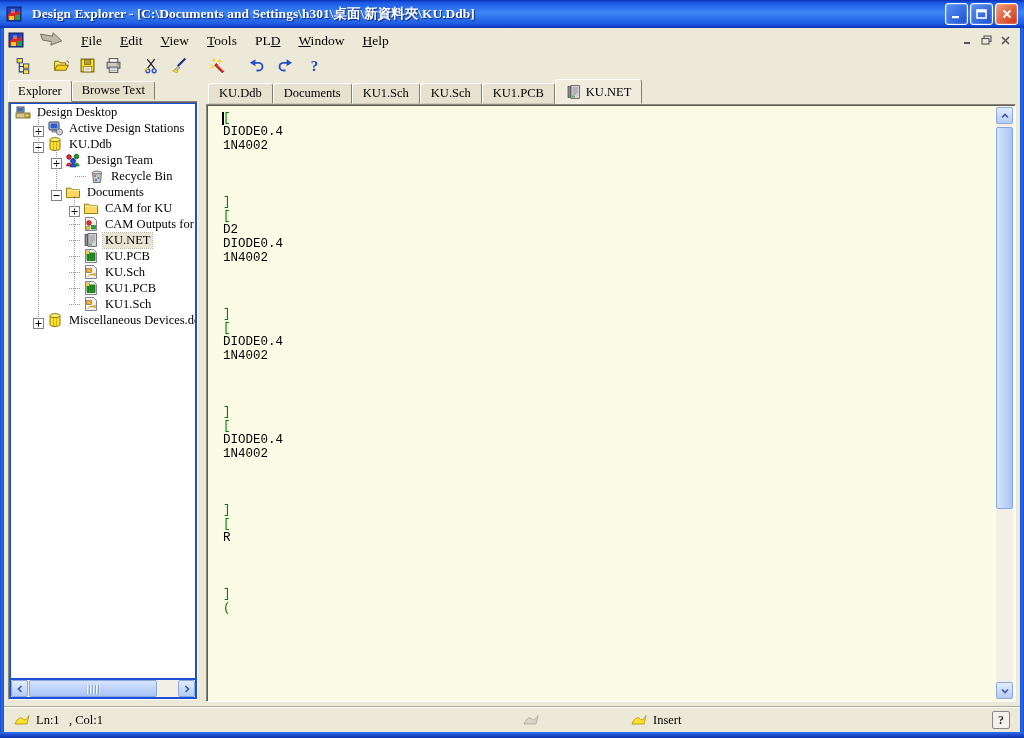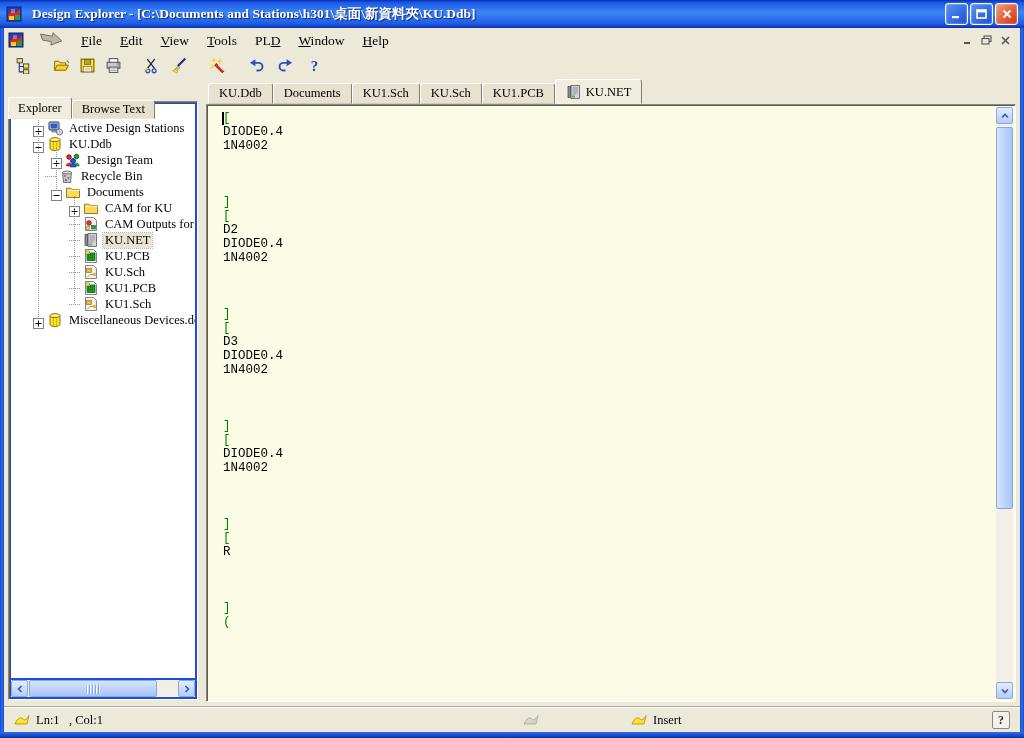--- a/index.html
+++ b/index.html
@@ -26,21 +26,21 @@
   .u{text-decoration:underline;}
   #mdi-btns{margin-left:auto;display:flex;margin-right:6px;}
   .mdi-btn{width:17px;height:15px;display:flex;align-items:center;justify-content:center;margin-left:2px;}
   
   #toolbar{position:absolute;left:4px;top:52px;width:1016px;height:26px;display:flex;align-items:center;padding-left:8px;box-sizing:border-box;}
   .tool-btn{width:22px;height:22px;display:flex;align-items:center;justify-content:center;background:none;border:none;padding:0;}
   .tool-btn svg{width:17px;height:17px;}
   
   .sunken{border:1px solid;border-color:#8A887C #FFFFFF #FFFFFF #8A887C;box-shadow:inset 1px 1px 0 #5E5C52;}
   #left-panel{position:absolute;left:8px;top:80px;width:190px;height:620px;}
-  #ltabs{position:absolute;left:0;top:18px;height:21px;display:flex;align-items:flex-end;}
+  #ltabs{position:absolute;left:0;top:0;height:21px;display:flex;align-items:center;}
   .ltab{font-size:12.5px;padding:1px 9px 2px 9px;background:#ECE9D8;border:1px solid;border-color:#FFF #807E70 #ECE9D8 #FFF;
     border-radius:3px 3px 0 0;position:relative;}
   .ltab.active{padding-top:3px;z-index:2;background:#F0EDDE;}
   .ltab.inactive{height:14px;margin-bottom:0;background:#E4E0CC;z-index:1;}
   #lbox{position:absolute;left:0;top:21px;right:0;bottom:0;background:#1d4ed8;}
   #tree{position:absolute;left:2px;top:2px;right:2px;bottom:21px;overflow:hidden;background:#fff;position:absolute;}
   .trow{height:16px;display:flex;align-items:center;white-space:nowrap;}
   .expander{width:11px;height:11px;flex:0 0 11px;margin-right:3px;}
   .hstub{width:11px;height:1px;flex:0 0 11px;margin-right:3px;
     background-image:repeating-linear-gradient(to right,#9A988C 0 1px,transparent 1px 2px);}
@@ -88,21 +88,21 @@
 <div id="window">
 
   <div id="titlebar">
     <span class="ticon" id="title-icon"><svg viewBox="0 0 16 16">
           <rect x="1" y="1" width="14" height="14" fill="#2040C0" stroke="#102060"></rect>
           <path d="M2 9l5-5 3 3 4-4v10H2z" fill="#E02818"></path>
           <rect x="3" y="10" width="5" height="4" fill="#FFD020"></rect>
           <rect x="9" y="9" width="5" height="5" fill="#20A040"></rect>
           <rect x="5" y="3" width="4" height="4" fill="#FFF" opacity=".3"></rect>
         </svg></span>
-    <span id="title-text">Design Explorer - [C:\Documents and Stations\h301\桌面\新資料夾\KU.Ddb]</span>
+    <span id="title-text">Design Explorer - [C:\Documents and Settings\h301\桌面\新資料夾\KU.Ddb]</span>
     <span class="cap-btn">
         <svg width="11" height="9" viewBox="0 0 11 9">
           <rect x="1" y="6" width="7" height="2.2" fill="#fff"></rect>
         </svg>
       </span>
     <span class="cap-btn">
         <svg width="11" height="10" viewBox="0 0 11 10">
           <rect x="1" y="1" width="9" height="8" fill="none" stroke="#fff" stroke-width="1.6"></rect>
           <rect x="1" y="1" width="9" height="2.4" fill="#fff"></rect>
         </svg>
@@ -296,21 +296,21 @@
             <span class="ticon"><svg viewBox="0 0 16 16">
                 <circle cx="4" cy="5" r="2.2" fill="#E83030" stroke="#802"></circle>
                 <circle cx="11.5" cy="4.5" r="2.2" fill="#30A030" stroke="#061"></circle>
                 <path d="M1.5 14c0-2 1.3-3 2.6-3s2.5 1 2.5 3z" fill="#E83030" stroke="#802" stroke-width="0.6"></path>
                 <path d="M9 14c0-2 1.2-3 2.5-3s2.6 1 2.6 3z" fill="#30A030" stroke="#061" stroke-width="0.6"></path>
                 <circle cx="8" cy="9" r="2.4" fill="#2858E0" stroke="#128"></circle>
                 <path d="M5.2 15c0-2.2 1.4-3.2 2.8-3.2s2.8 1 2.8 3.2z" fill="#2858E0" stroke="#128" stroke-width="0.6"></path>
               </svg></span>
             <span class="tlabel">Design Team</span>
           </div>
-          <div class="trow" style="padding-left: 34px;">
+          <div class="trow" style="padding-left: 64px;">
             <span class="hstub"></span>
             <span class="ticon"><svg viewBox="0 0 16 16">
                 <path d="M3.5 4.5h9l-1 10h-7z" fill="#C8C8C8" stroke="#555" stroke-width="0.8"></path>
                 <ellipse cx="8" cy="4.5" rx="4.5" ry="1.4" fill="#E0E0E0" stroke="#555" stroke-width="0.8"></ellipse>
                 <circle cx="6" cy="8" r="1" fill="#E04040"></circle>
                 <circle cx="9.5" cy="10" r="1" fill="#30A030"></circle>
                 <circle cx="7" cy="12" r="1" fill="#2858E0"></circle>
               </svg></span>
             <span class="tlabel">Recycle Bin</span>
           </div>
@@ -466,21 +466,20 @@
           <div class="eline g">]</div>
           <div class="eline g">[</div>
           <div class="eline">D2</div>
           <div class="eline">DIODE0.4</div>
           <div class="eline">1N4002</div>
           <div class="eline"> </div>
           <div class="eline"> </div>
           <div class="eline"> </div>
           <div class="eline g">]</div>
           <div class="eline g">[</div>
-          <div class="eline">D3</div>
           <div class="eline">DIODE0.4</div>
           <div class="eline">1N4002</div>
           <div class="eline"> </div>
           <div class="eline"> </div>
           <div class="eline"> </div>
           <div class="eline g">]</div>
           <div class="eline g">[</div>
           <div class="eline">DIODE0.4</div>
           <div class="eline">1N4002</div>
           <div class="eline"> </div>

